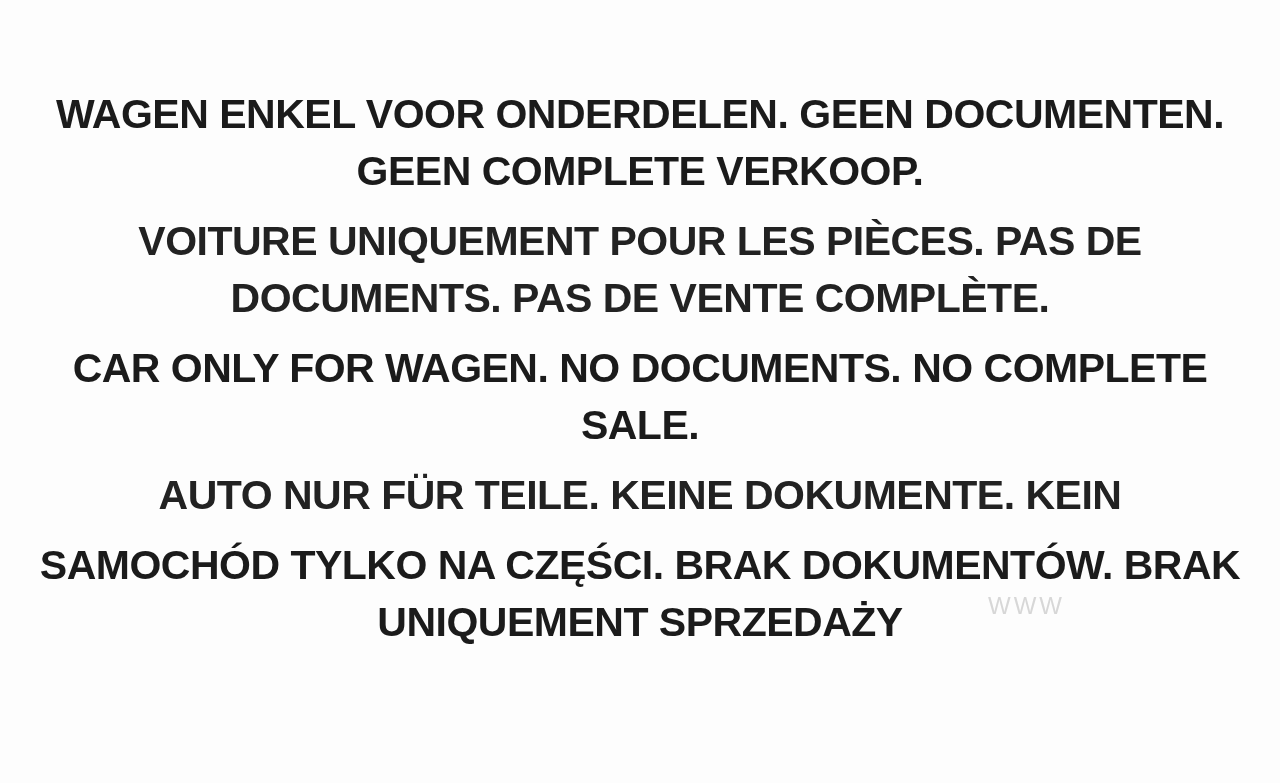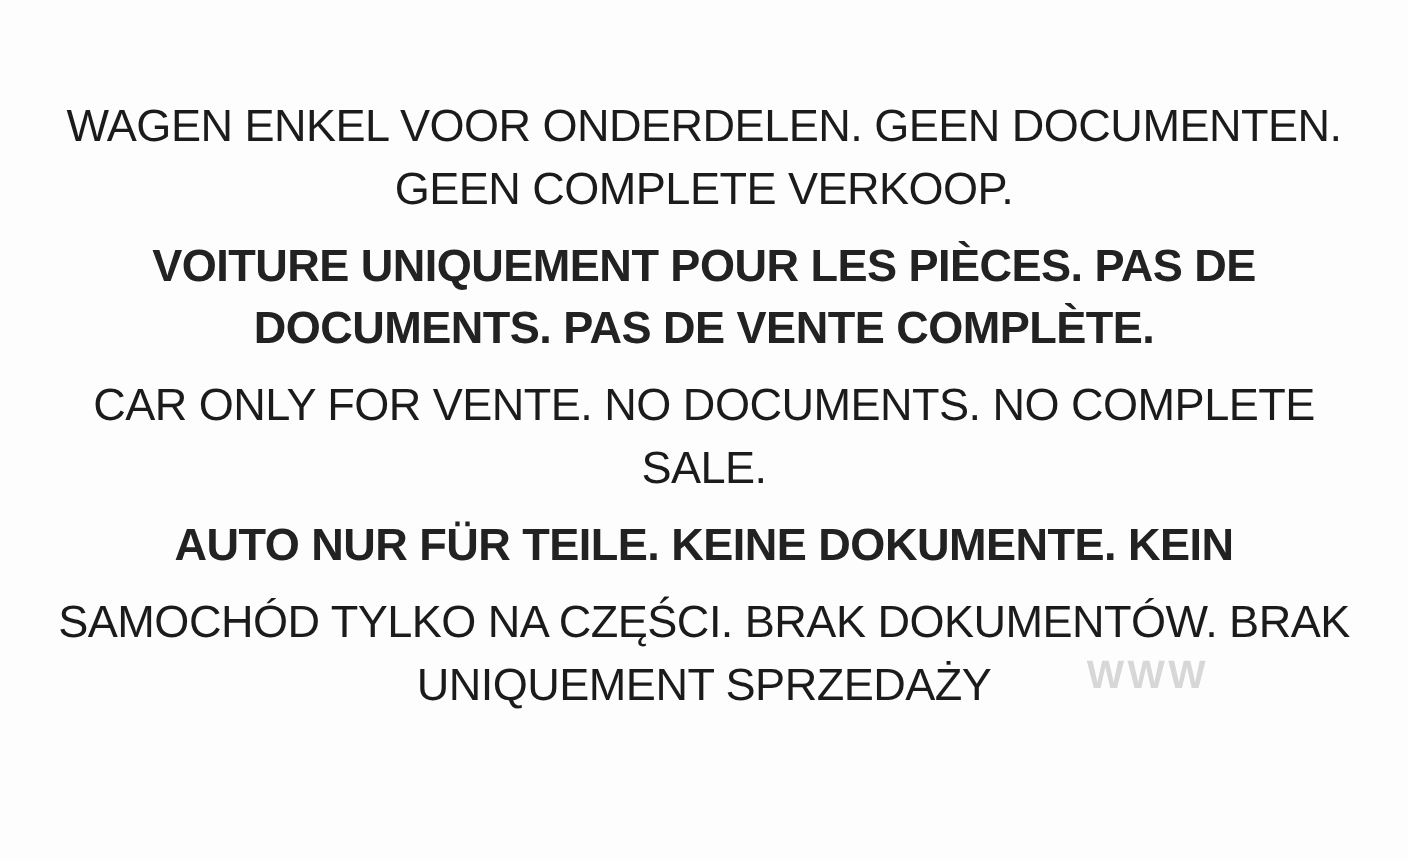--- a/index.html
+++ b/index.html
@@ -27,32 +27,32 @@
   .para {
     margin: 0 0 13px 0;
   }
   .line {
     font-size: 41px;
     line-height: 57px;
     letter-spacing: -0.5px;
     white-space: nowrap;
   }
   .bold .line {
-    font-weight: 400;
+    font-weight: 700;
   }
   .regular .line {
     font-weight: 700;
     color: #222222;
   }
   .watermark {
     position: absolute;
     left: 988px;
     top: 592px;
-    font-size: 36px;
-    font-weight: 700;
+    font-size: 24px;
+    font-weight: 400;
     color: #b9b9b9;
     opacity: 0.55;
     letter-spacing: 3px;
     z-index: 3;
     pointer-events: none;
   }
 </style>
 </head>
 <body>
 
@@ -62,21 +62,21 @@
     <div class="line">WAGEN ENKEL VOOR ONDERDELEN. GEEN DOCUMENTEN.</div>
     <div class="line">GEEN COMPLETE VERKOOP.</div>
   </div>
 
   <div class="para regular">
     <div class="line">VOITURE UNIQUEMENT POUR LES PIÈCES. PAS DE</div>
     <div class="line">DOCUMENTS. PAS DE VENTE COMPLÈTE.</div>
   </div>
 
   <div class="para bold">
-    <div class="line">CAR ONLY FOR VENTE. NO DOCUMENTS. NO COMPLETE</div>
+    <div class="line">CAR ONLY FOR WAGEN. NO DOCUMENTS. NO COMPLETE</div>
     <div class="line">SALE.</div>
   </div>
 
   <div class="para regular">
     <div class="line">AUTO NUR FÜR TEILE. KEINE DOKUMENTE. KEIN</div>
   </div>
 
   <div class="para bold">
     <div class="line">SAMOCHÓD TYLKO NA CZĘŚCI. BRAK DOKUMENTÓW. BRAK</div>
     <div class="line">UNIQUEMENT SPRZEDAŻY</div>

